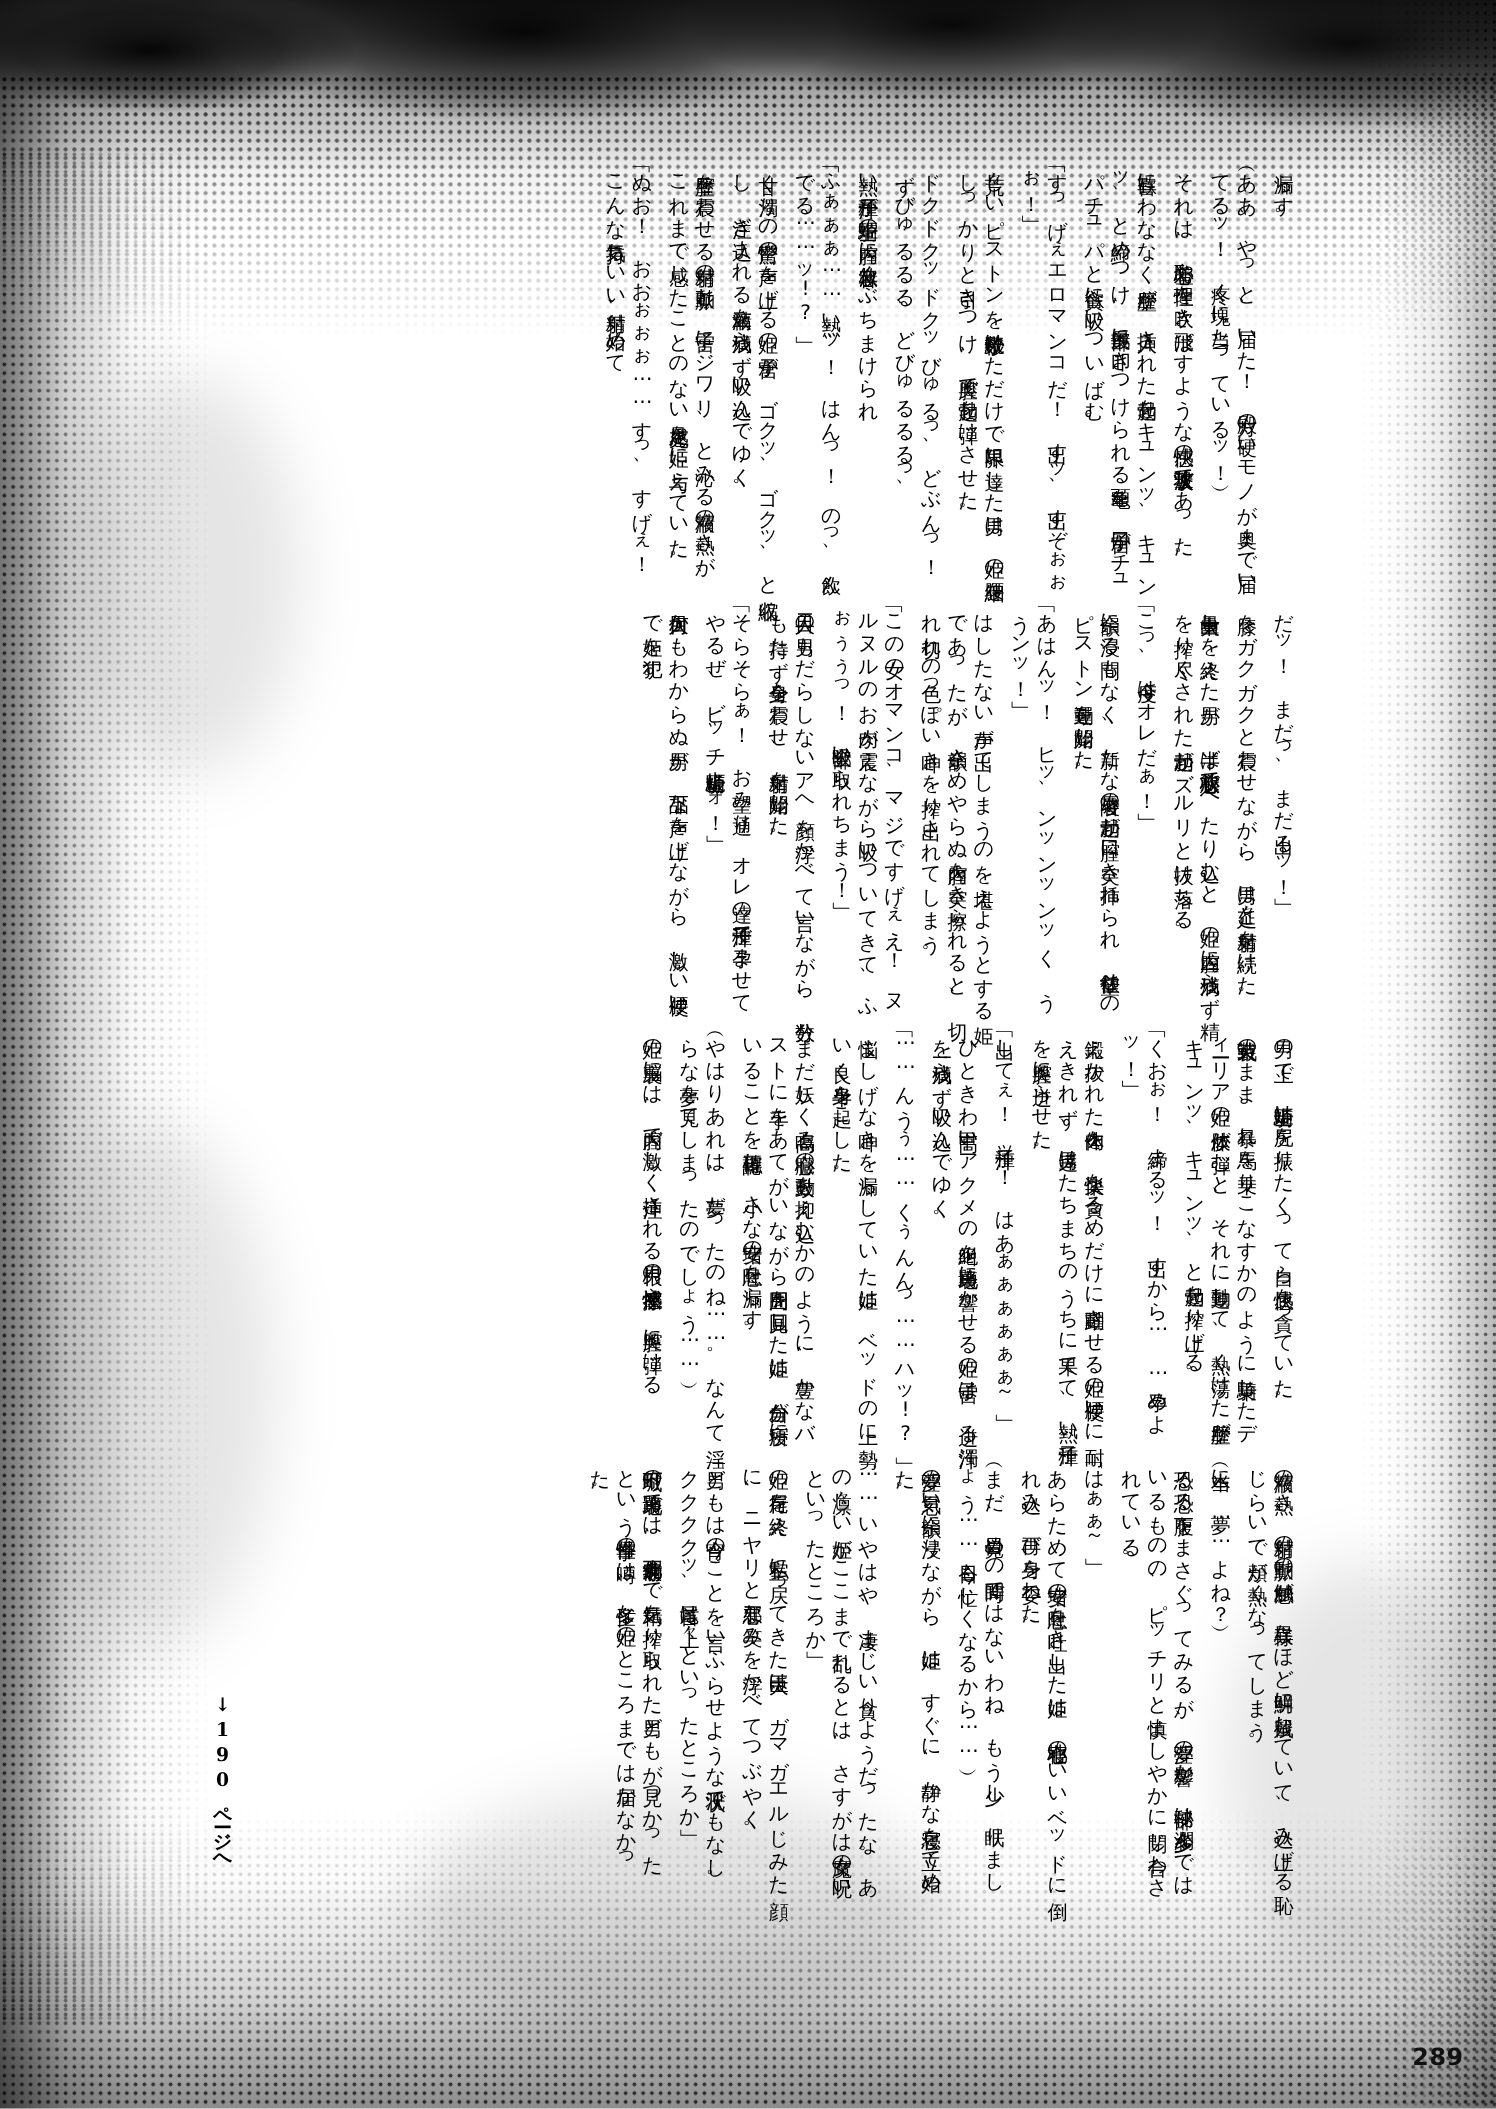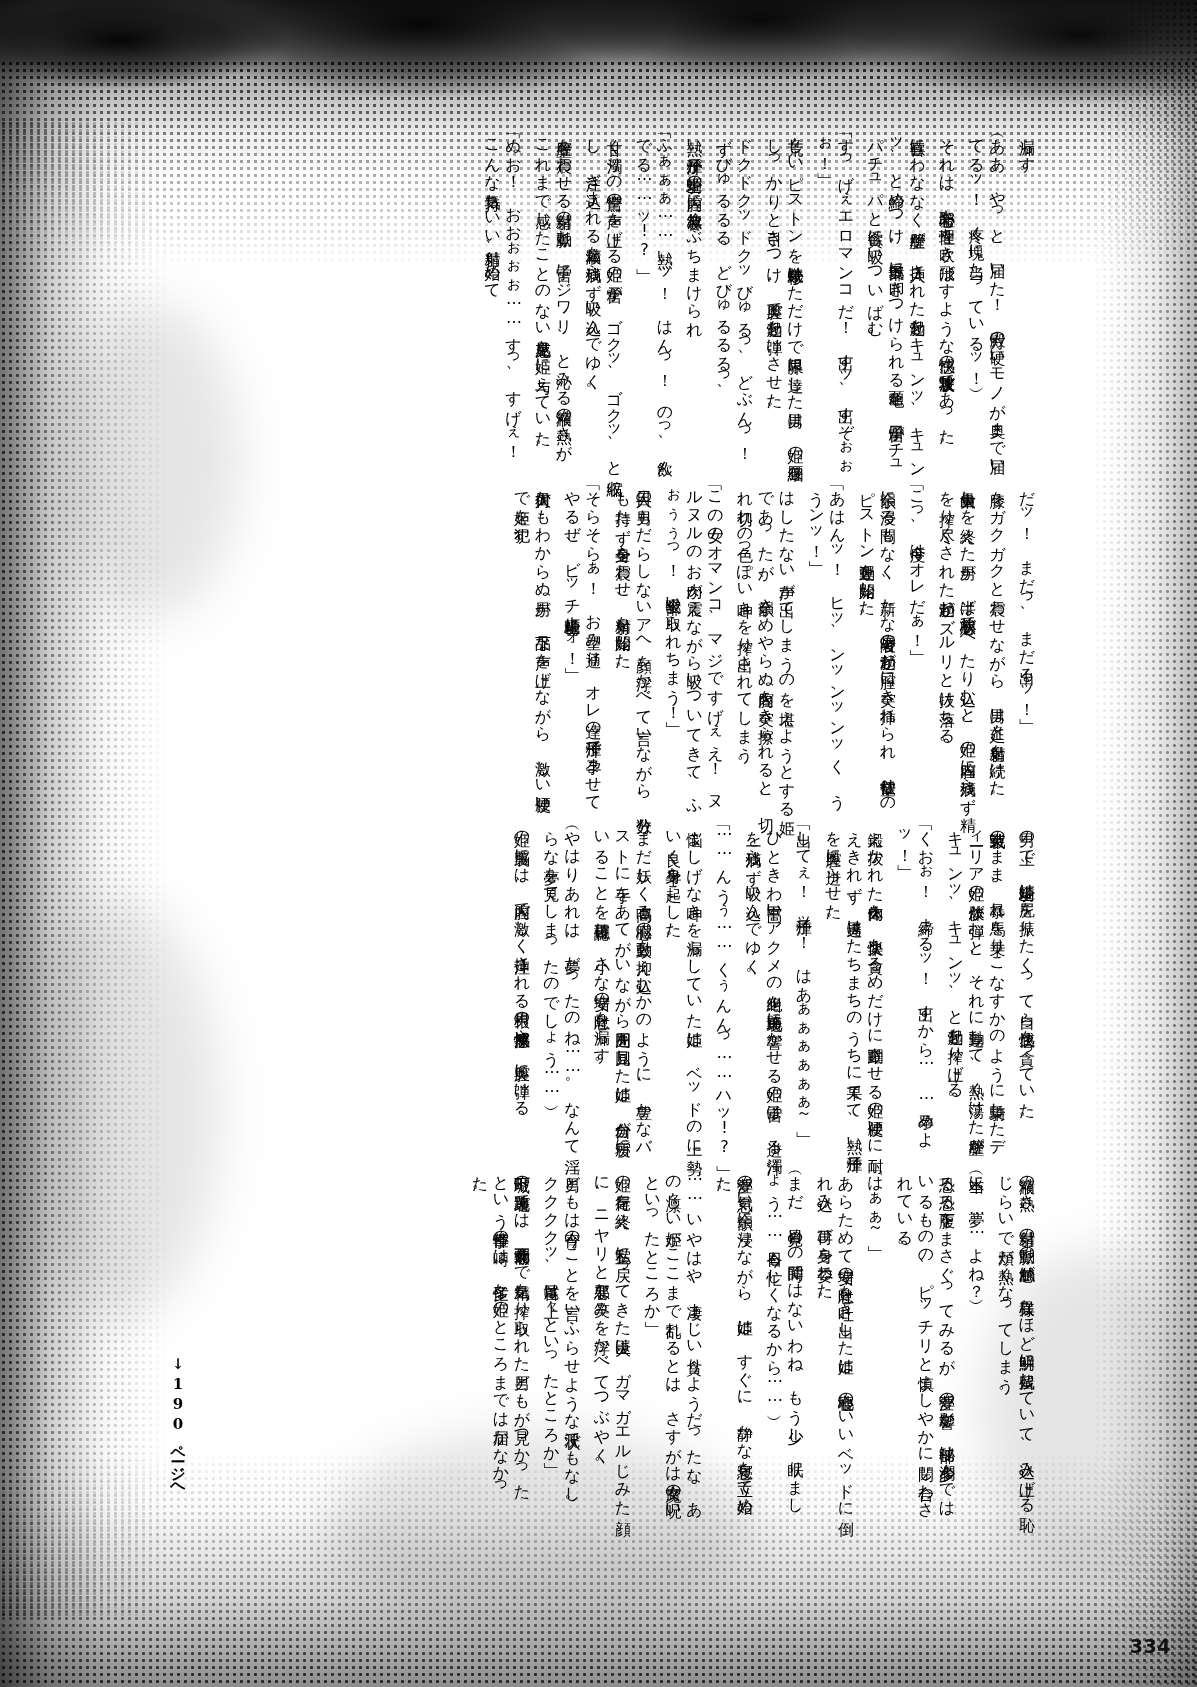--- a/index.html
+++ b/index.html
@@ -215,15 +215,15 @@
       <div class="col">姫の尾行を終え、私室に戻ってきた大臣は、ガマガエルじみた顔に、ニヤリと邪悪な笑みを浮かべてつぶやく。</div>
       <div class="col">「男どもは今宵のことを言いふらせような状況でもなし。ククククッ、首尾は上々、といったところか」</div>
       <div class="col">城下町の路地裏では、衰弱死寸前まで精気を搾り取られた男どもが見つかったという怪事件の噂は、多忙な姫のところまでは届かなかった。</div>
       <div class="col"></div>
     </div>
 
   </div>
 
   <div class="cont-marker" style="left:168px; top:1355px;">↓190ページへ</div>
 
-  <div class="page-number">334</div>
+  <div class="page-number">289</div>
 
 </div>
 
 </body></html>

